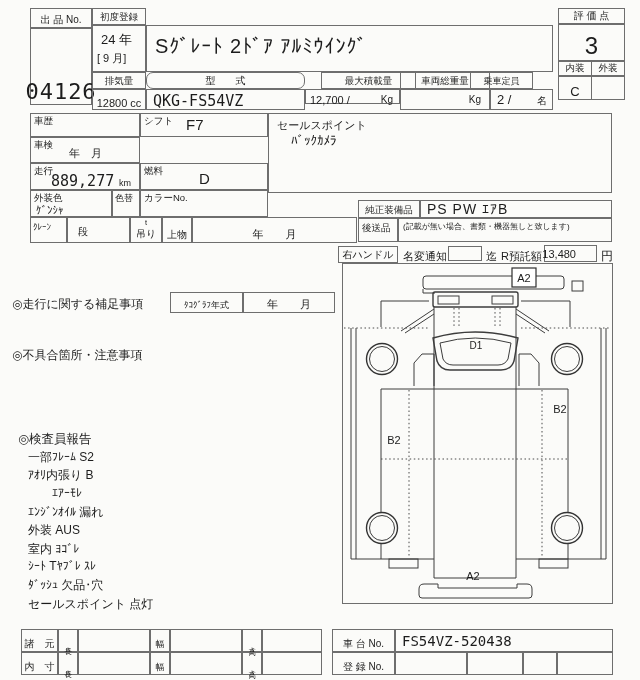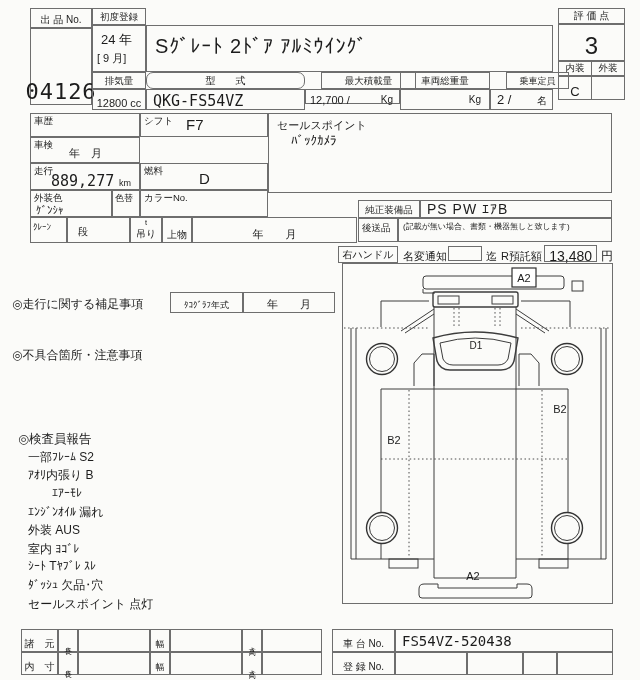--- a/index.html
+++ b/index.html
@@ -80,21 +80,21 @@
   <div class="bx" style="left:305px;top:89px;width:95px;height:15px;">
     <span class="cv" style="left:4px;top:4px;font-size:11px;">12,700 /</span>
     <span class="cv" style="right:6px;top:4px;font-size:10px;">Kg</span>
   </div>
   <div class="bx c" style="left:400px;top:72px;width:90px;height:17px;">
     <span style="font-size:9.5px;">車両総重量</span>
   </div>
   <div class="bx" style="left:400px;top:89px;width:90px;height:21px;">
     <span class="cv" style="right:8px;top:4px;font-size:10px;">Kg</span>
   </div>
-  <div class="bx c" style="left:506px;top:72px;width:63px;height:17px;">
+  <div class="bx c" style="left:470px;top:72px;width:63px;height:17px;">
     <span style="font-size:9px;">乗車定員</span>
   </div>
   <div class="bx" style="left:490px;top:89px;width:63px;height:21px;">
     <span class="cv" style="left:6px;top:2px;font-size:13px;">2 /</span>
     <span class="cv" style="right:5px;top:4px;font-size:10px;">名</span>
   </div>
 
   <div class="bx" style="left:30px;top:113px;width:110px;height:24px;">
     <span class="cl">車歴</span>
   </div>
@@ -160,21 +160,21 @@
   </div>
 
   <div class="bx c" style="left:338px;top:246px;width:60px;height:17px;">
     <span style="font-size:10px;">右ハンドル</span>
   </div>
   <span class="t" style="left:403px;top:249px;font-size:11px;">名変通知</span>
   <div class="bx" style="left:448px;top:246px;width:34px;height:15px;"></div>
   <span class="t" style="left:486px;top:249px;font-size:11px;">迄</span>
   <span class="t" style="left:501px;top:249px;font-size:11px;">R預託額</span>
   <div class="bx" style="left:544px;top:245px;width:53px;height:17px;">
-    <span class="cv" style="right:4px;top:2px;font-size:14px;">13,480</span>
+    <span class="cv" style="right:20px;top:2px;font-size:11px;">13,480</span>
   </div>
   <span class="t" style="left:601px;top:248px;font-size:12px;">円</span>
 
   <span class="t" style="left:12px;top:296px;font-size:12px;">◎走行に関する補足事項</span>
   <div class="bx c" style="left:170px;top:292px;width:73px;height:21px;">
     <span style="font-size:9px;">ﾀｺｸﾞﾗﾌ年式</span>
   </div>
   <div class="bx c" style="left:243px;top:292px;width:92px;height:21px;">
     <span style="font-size:11px;">年　　月</span>
   </div>

